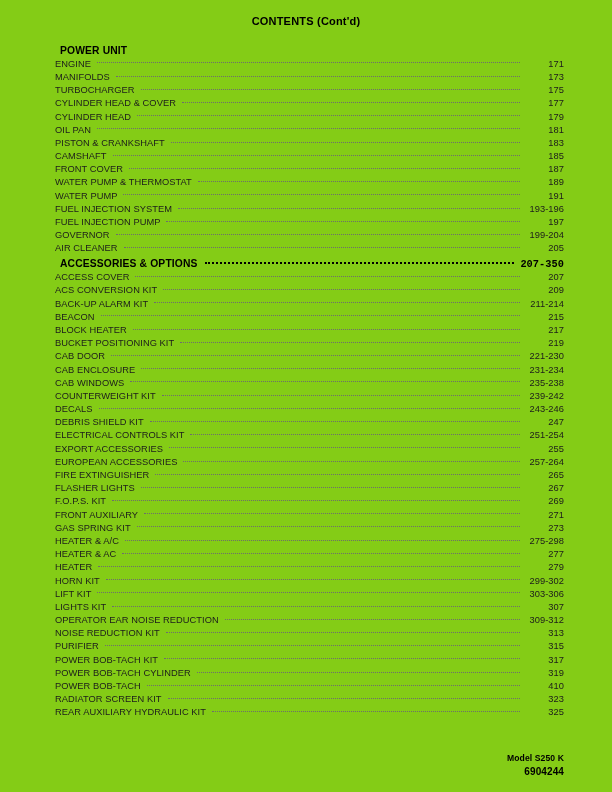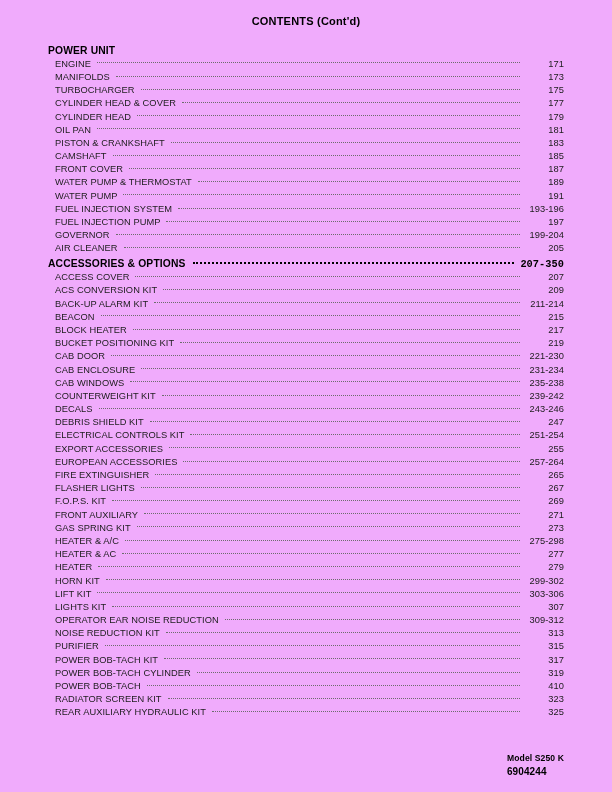--- a/index.html
+++ b/index.html
@@ -9,21 +9,21 @@
     background: #ffffff;
   }
   body {
     font-family: "Liberation Sans", sans-serif;
     color: #000000;
   }
   .page {
     position: relative;
     width: 612px;
     height: 792px;
-    background: #f0abfc;
+    background: #84cc16;
     overflow: hidden;
     box-sizing: border-box;
   }
   .page-title {
     position: absolute;
     top: 15px;
     left: 0;
     width: 612px;
     text-align: center;
     font-size: 11px;
@@ -81,20 +81,21 @@
   .row.section {
     height: 14.6px;
     line-height: 14.6px;
     margin-top: 1px;
   }
   .row.section .label {
     font-size: 10.3px;
     font-weight: bold;
     color: #000;
     letter-spacing: 0.15px;
+    margin-left: 12px;
   }
   .row.section .pageno {
     font-size: 10.3px;
     font-weight: bold;
     color: #000;
     min-width: 48px;
     font-family: Liberation Mono, monospace;
   }
   .row.section .leader {
     height: 14.6px;
@@ -107,20 +108,21 @@
   
   .row.section.plain .leader::after { border-bottom: none; }
 
   
   .row.entry .label { padding-left: 7px; }
 
   .footer {
     position: absolute;
     right: 48px;
     bottom: 14px;
+    text-align: right;
   }
   .footer .model {
     font-size: 8.6px;
     font-weight: bold;
     color: #000;
     line-height: 13px;
     letter-spacing: 0.1px;
   }
   .footer .partno {
     font-size: 10px;

